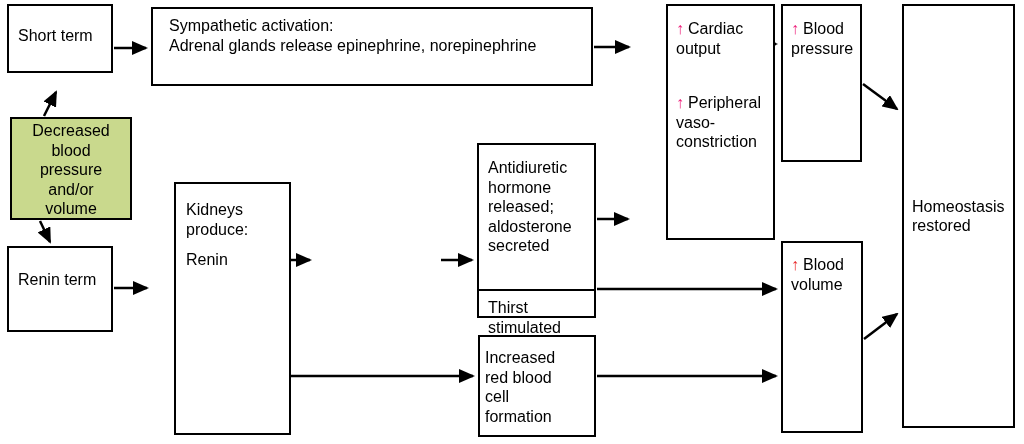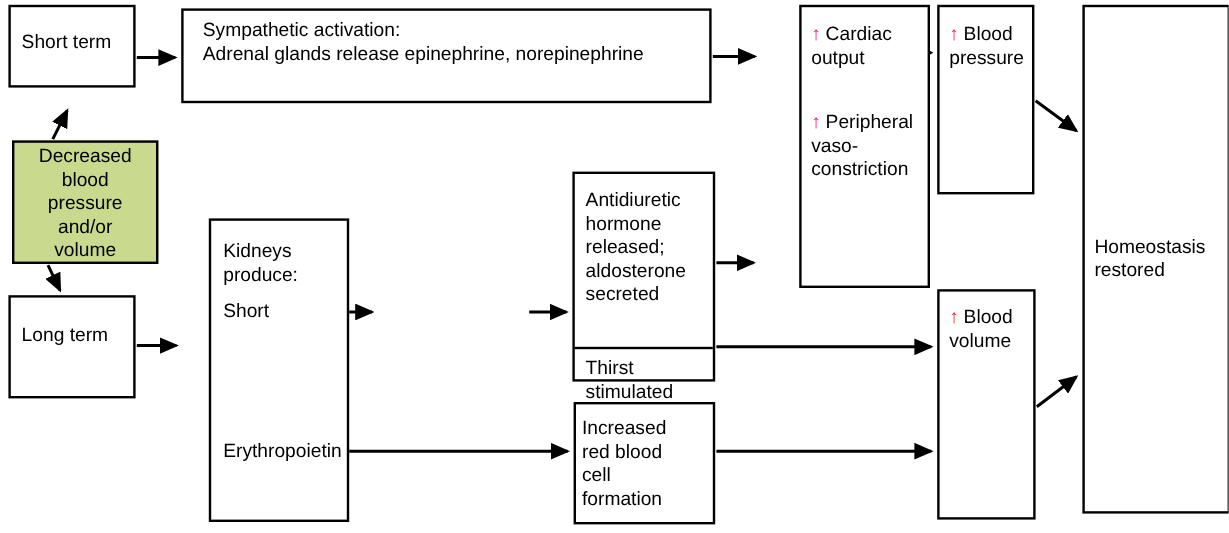--- a/index.html
+++ b/index.html
@@ -58,33 +58,32 @@
 
   <div class="box fill-green center" style="left:10px;top:117px;width:122px;height:103px;">
     <div class="tx" style="padding-top:2px;">Decreased
 blood
 pressure
 and/or
 volume</div>
   </div>
 
   <div class="box" style="left:7px;top:246px;width:106px;height:86px;">
-    <div class="tx" style="padding:22px 6px 0 9px;">Long term</div>
+    <div class="tx" style="padding:22px 6px 0 9px;">Renin term</div>
   </div>
 
   <div class="box" style="left:151px;top:7px;width:442px;height:79px;">
     <div class="tx" style="padding:7px 10px 0 16px;">Sympathetic activation:
 Adrenal glands release epinephrine, norepinephrine</div>
   </div>
 
   <div class="box" style="left:152px;top:182px;width:117px;height:253px;margin-left:22px;">
     <div class="tx abs" style="left:10px;top:16px;">Kidneys
 produce:</div>
-    <div class="tx abs" style="left:10px;top:66px;">Short</div>
-    <div class="tx abs" style="left:10px;top:183px;">Erythropoietin</div>
+    <div class="tx abs" style="left:10px;top:66px;">Renin</div>
   </div>
 
 
   <div class="box" style="left:477px;top:143px;width:119px;height:175px;">
     <div style="height:144px;">
       <div class="tx" style="padding:13px 6px 0 9px;">Antidiuretic
 hormone
 released;
 aldosterone
 secreted</div>
@@ -115,18 +114,18 @@
   <div class="box" style="left:781px;top:4px;width:81px;height:158px;">
     <div style="padding:13px 2px 0 8px;"><span class="up pink">↑</span><span class="tx">Blood
 pressure</span></div>
   </div>
 
   <div class="box" style="left:781px;top:241px;width:82px;height:192px;">
     <div style="padding:12px 2px 0 8px;"><span class="up red">↑</span><span class="tx">Blood
 volume</span></div>
   </div>
 
-  <div class="box vcenter" style="left:902px;top:4px;width:123px;height:424px;">
+  <div class="box vcenter" style="left:902px;top:4px;width:113px;height:424px;">
     <div class="tx" style="padding-left:8px;">Homeostasis
 restored</div>
   </div>
 
 </div>
 
 </body></html>

